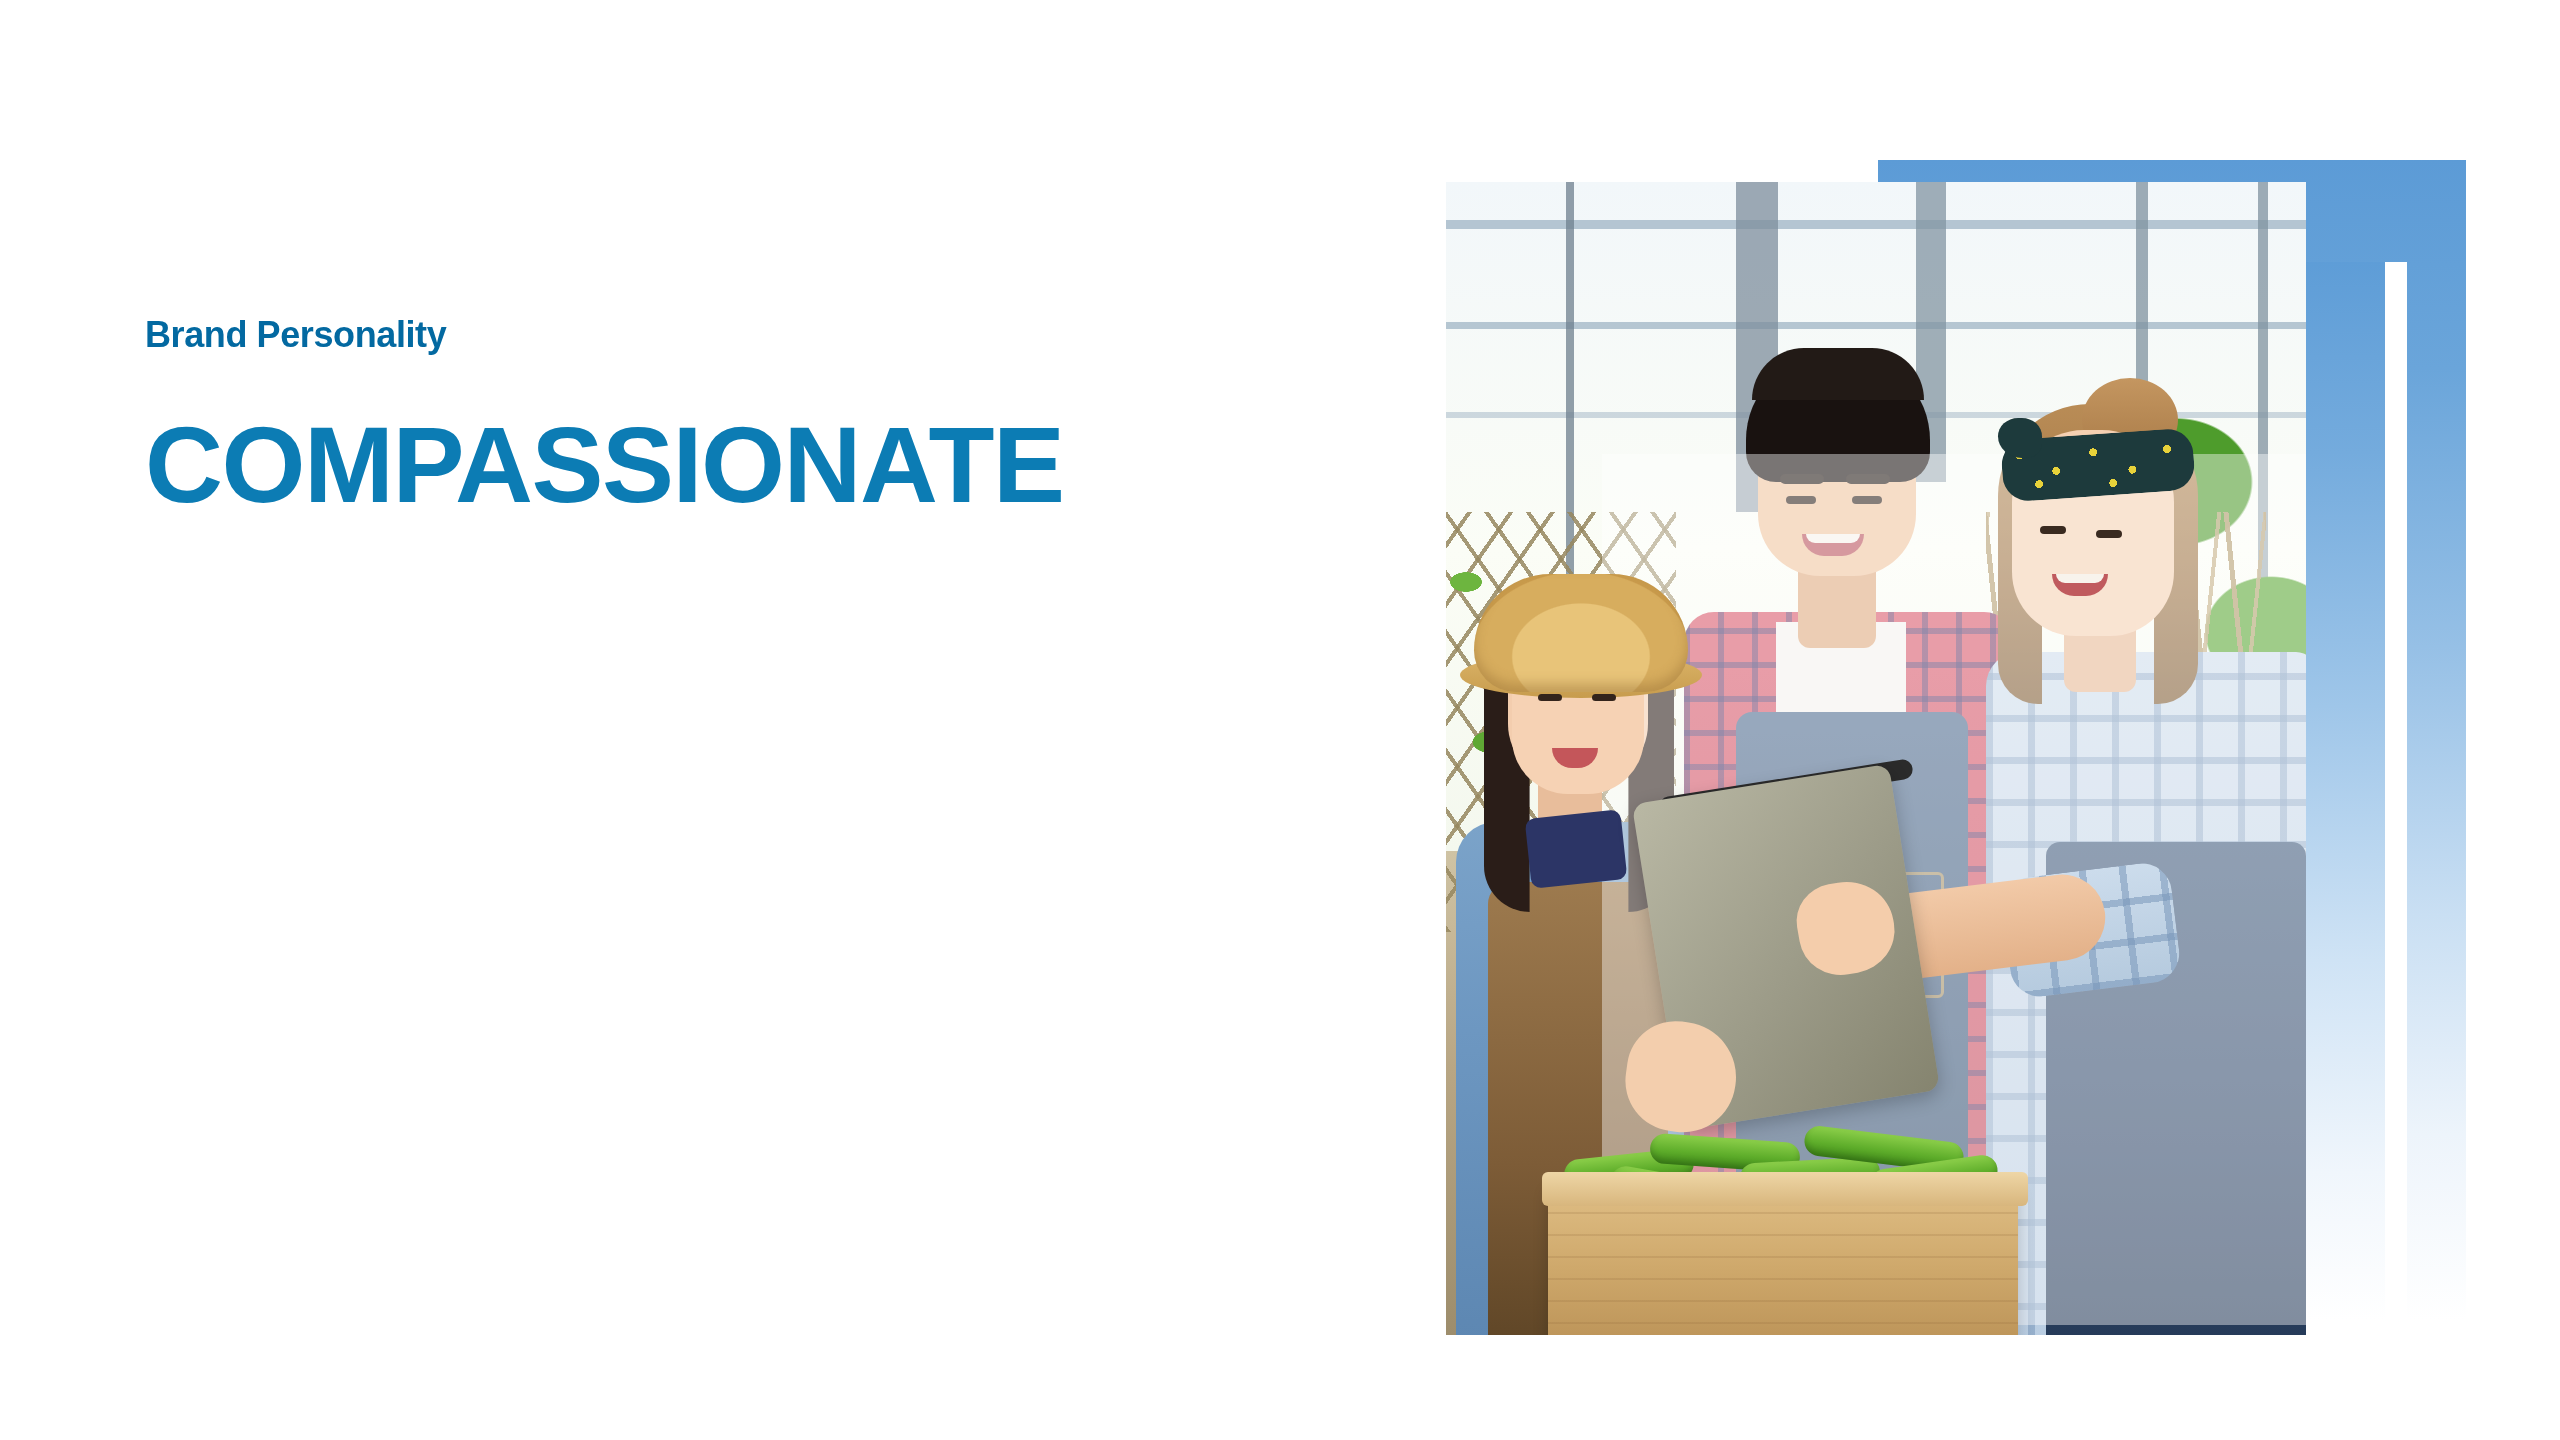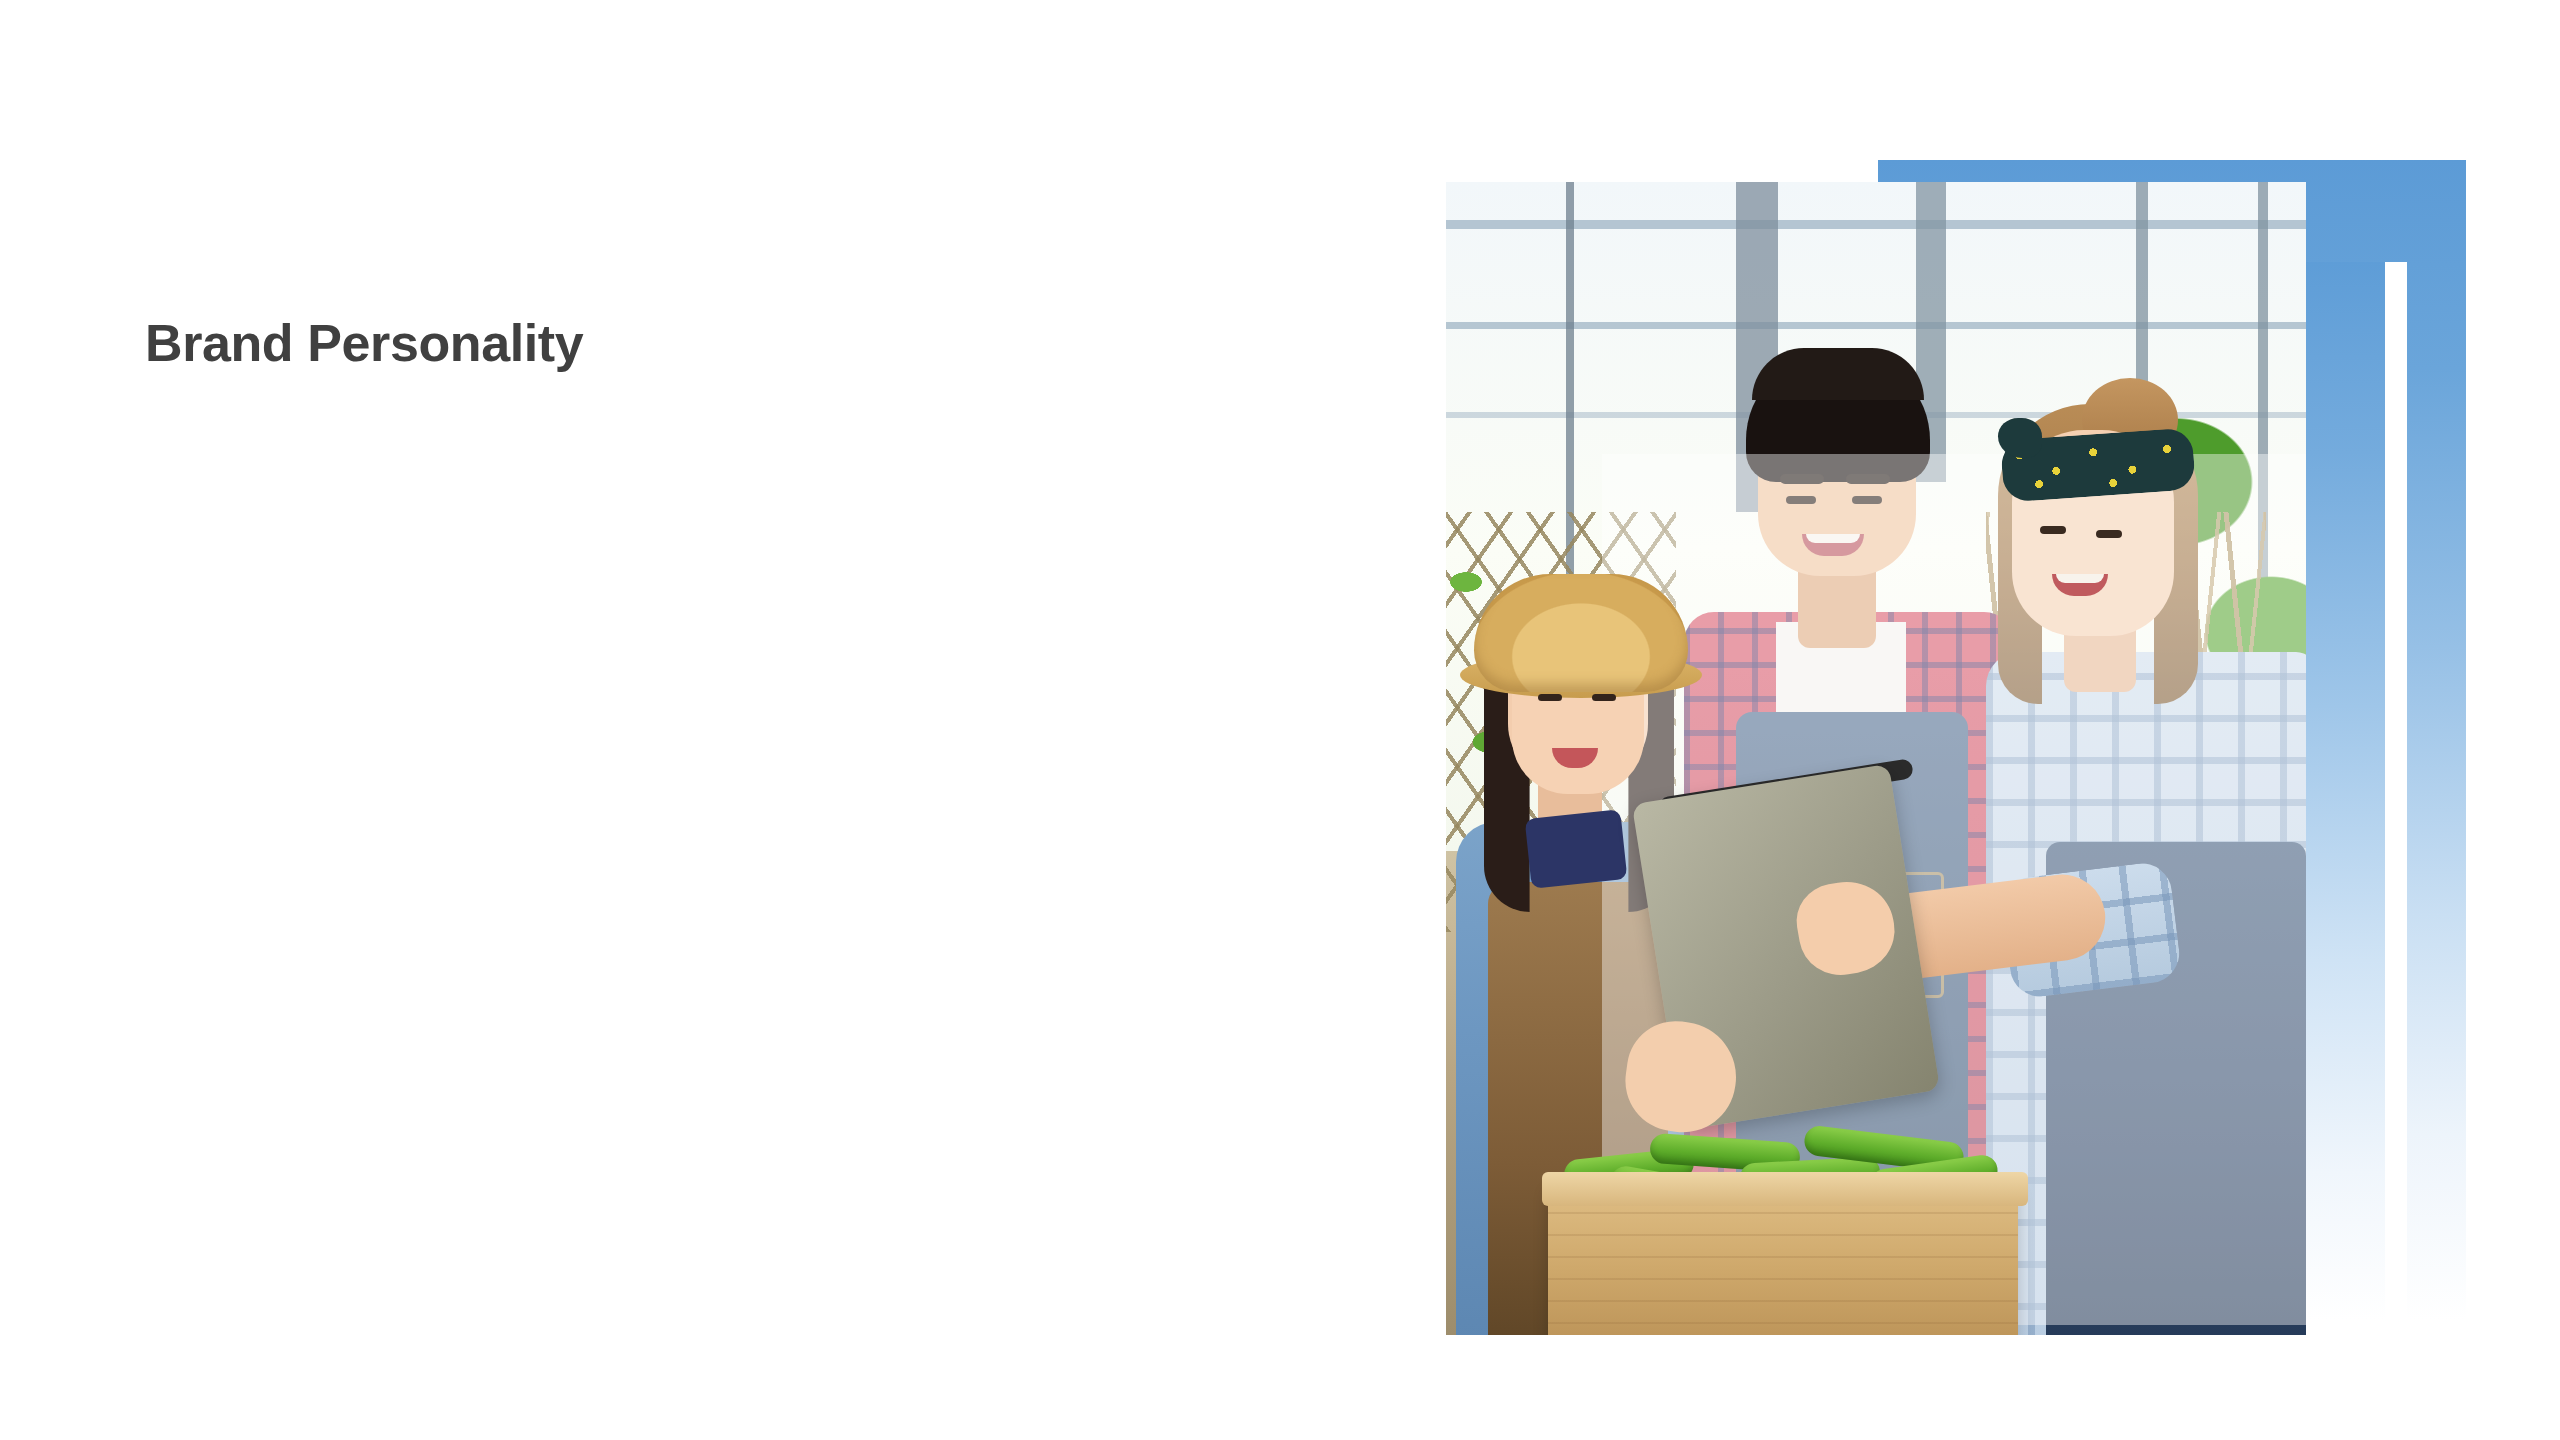--- a/index.html
+++ b/index.html
@@ -23,24 +23,24 @@
 
   
   .text-col {
     position: absolute;
     left: 145px;
     top: 315px;
     width: 1200px;
   }
 
   .eyebrow {
-    font-size: 52px;
+    font-size: 36px;
     font-weight: 700;
     letter-spacing: -0.4px;
-    color: #404040;
+    color: #0369a1;
     line-height: 1.1;
     margin: 0 0 56px 0;
     white-space: nowrap;
   }
 
   .headline {
     font-size: 108px;
     font-weight: 700;
     letter-spacing: -1.5px;
     color: #0C7CB4;
@@ -442,20 +442,21 @@
   .nb { white-space: nowrap; }
 </style>
 </head>
 <body>
 
 <div class="slide">
 
   <div class="text-col">
     <p class="eyebrow nb">Brand Personality</p>
 
+    <h1 class="headline nb">COMPASSIONATE</h1>
 
   </div>
 
   <div class="visual">
 
     <div class="frame-outer"></div>
     <div class="frame-inner"></div>
     <div class="frame-gap"></div>
 
     <div class="photo">

